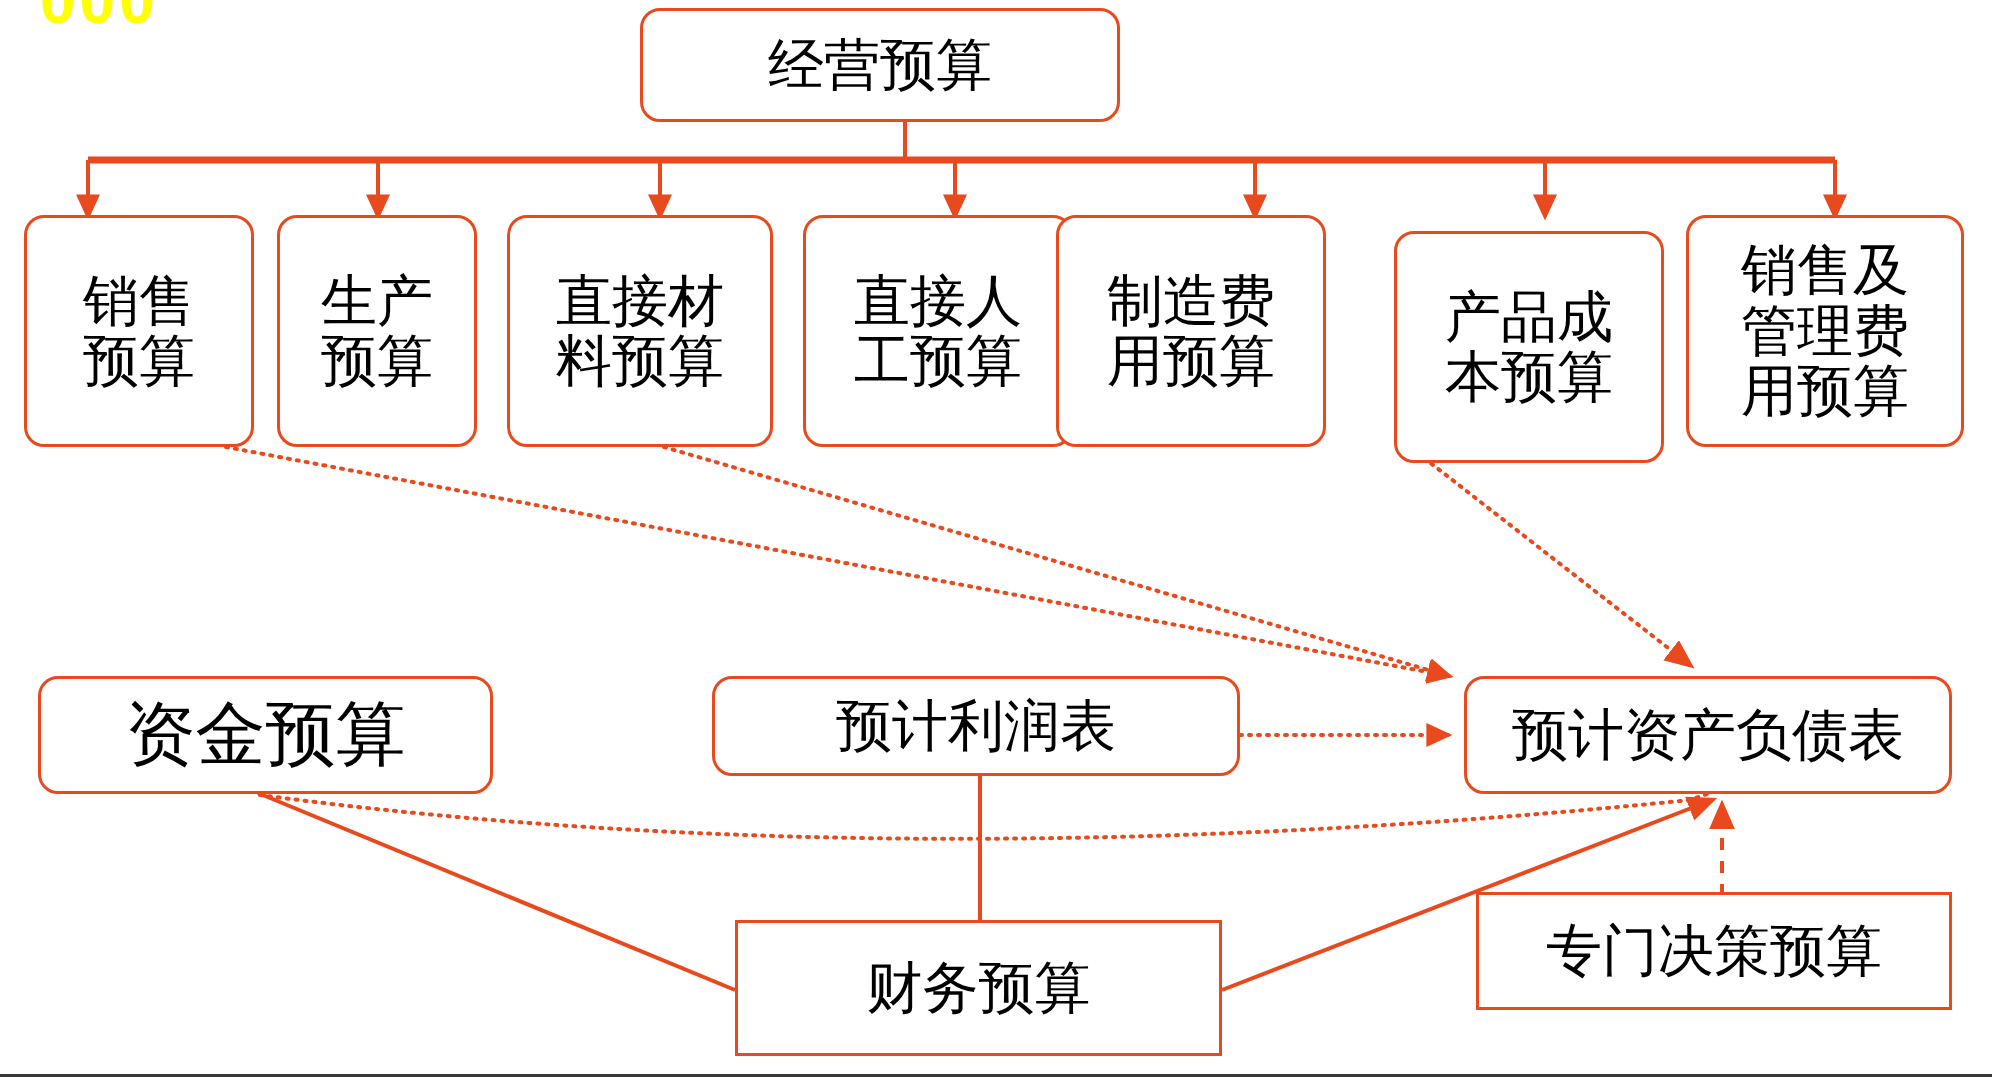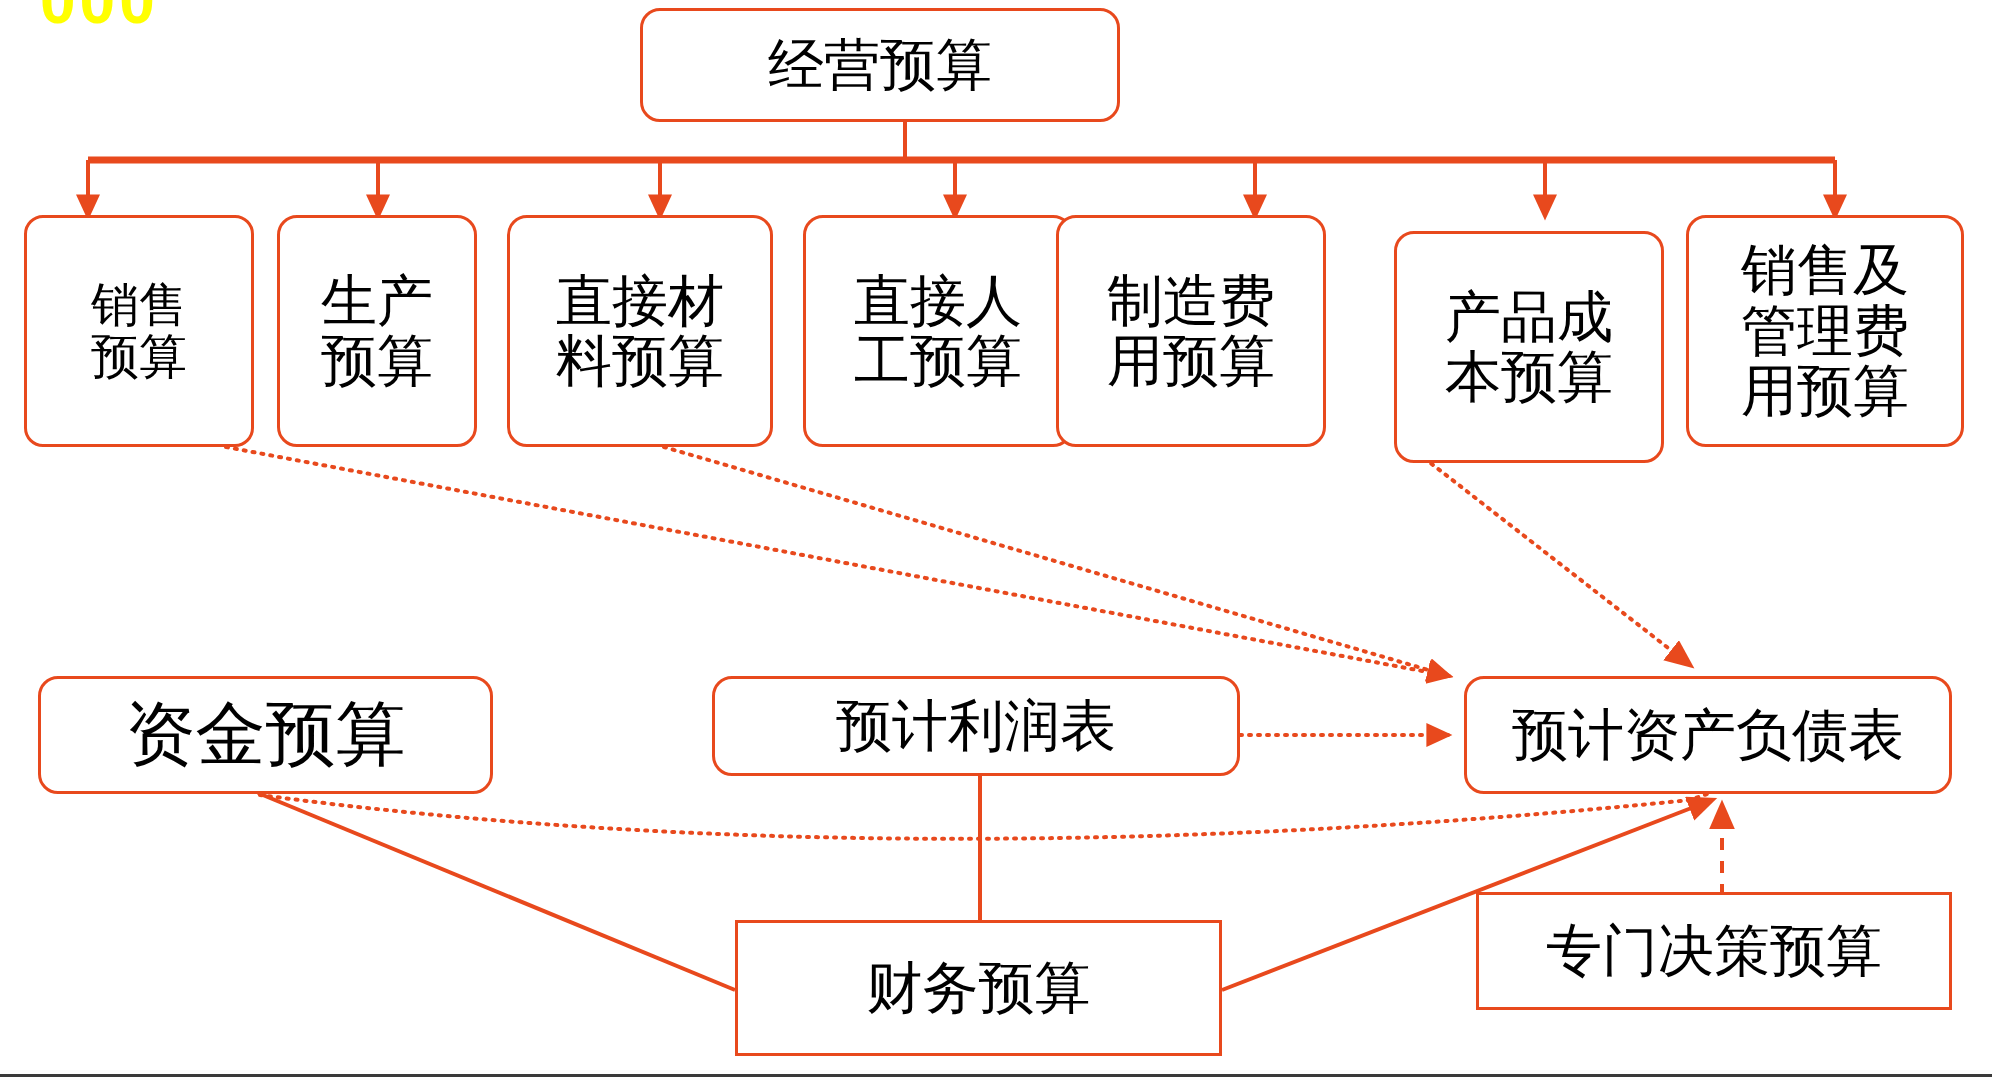--- a/index.html
+++ b/index.html
@@ -108,21 +108,21 @@
 
     <path d="M980,775 L980,920" stroke="#E8491D" stroke-width="4" fill="none"></path>
 
     <path d="M1222,990 L1712,800" stroke="#E8491D" stroke-width="4" fill="none" marker-end="url(#ahbig)"></path>
 
     <path d="M1722,965 L1722,805" stroke="#E8491D" stroke-width="4" fill="none" stroke-dasharray="12 11" marker-end="url(#ahbig)"></path>
   </svg>
 
   <div class="node rounded" style="left:640px; top:8px; width:480px; height:114px; font-size:56px;">经营预算</div>
 
-  <div class="node rounded" style="left:24px; top:215px; width:230px; height:232px; font-size:48px;border-radius:19px;">销售
+  <div class="node rounded" style="left:24px; top:215px; width:230px; height:232px; font-size:56px;">销售
 预算</div>
 
   <div class="node rounded" style="left:277px; top:215px; width:200px; height:232px; font-size:56px;">生产
 预算</div>
 
   <div class="node rounded" style="left:507px; top:215px; width:266px; height:232px; font-size:56px;">直接材
 料预算</div>
 
   <div class="node rounded" style="left:803px; top:215px; width:270px; height:232px; font-size:56px;">直接人
 工预算</div>

